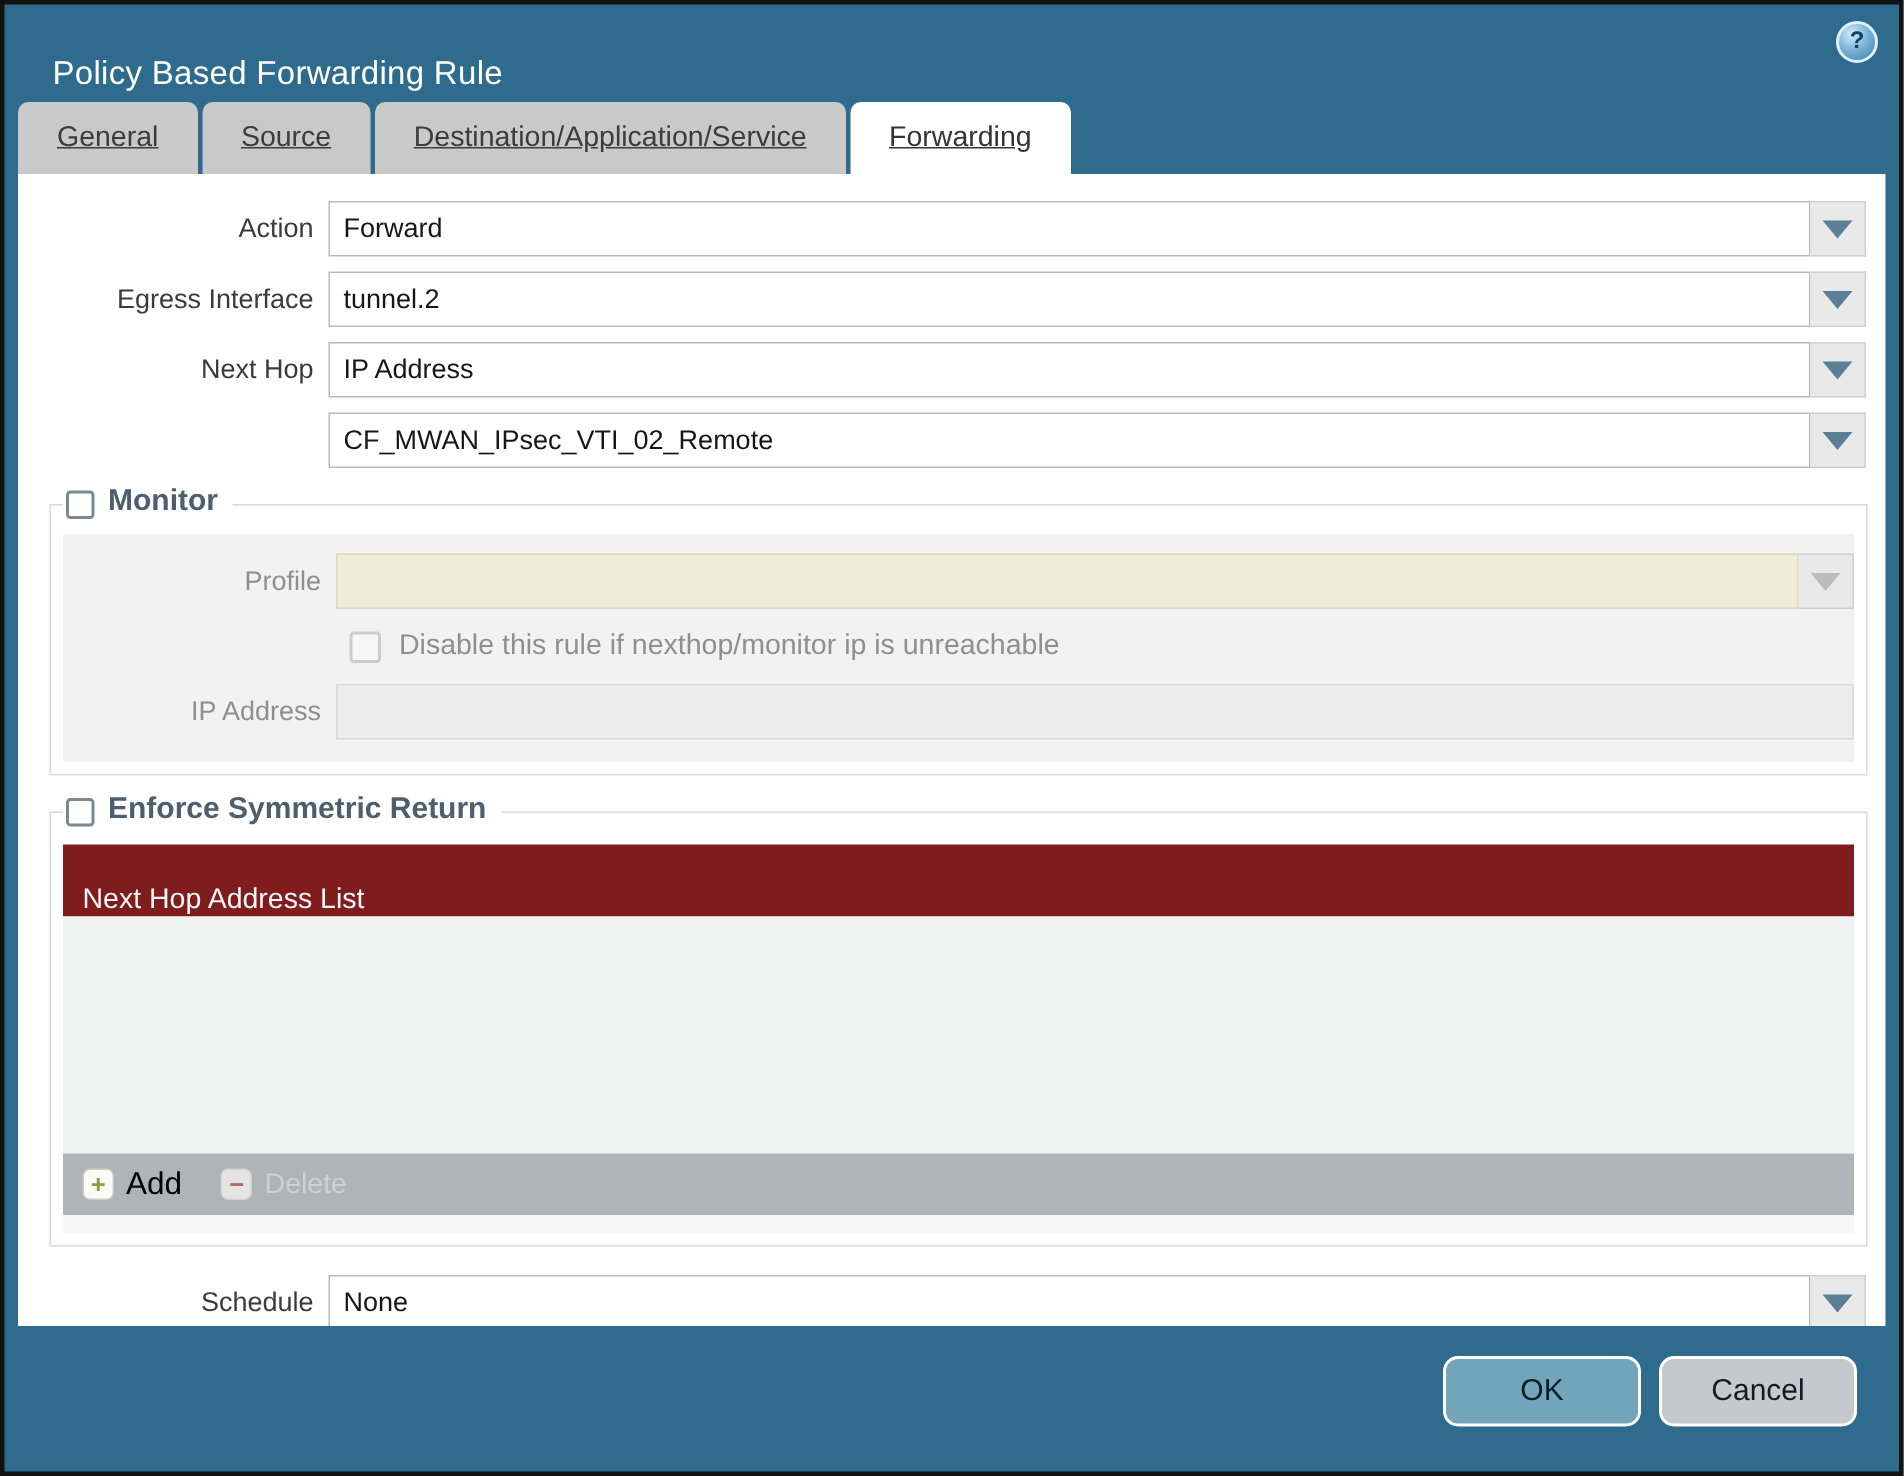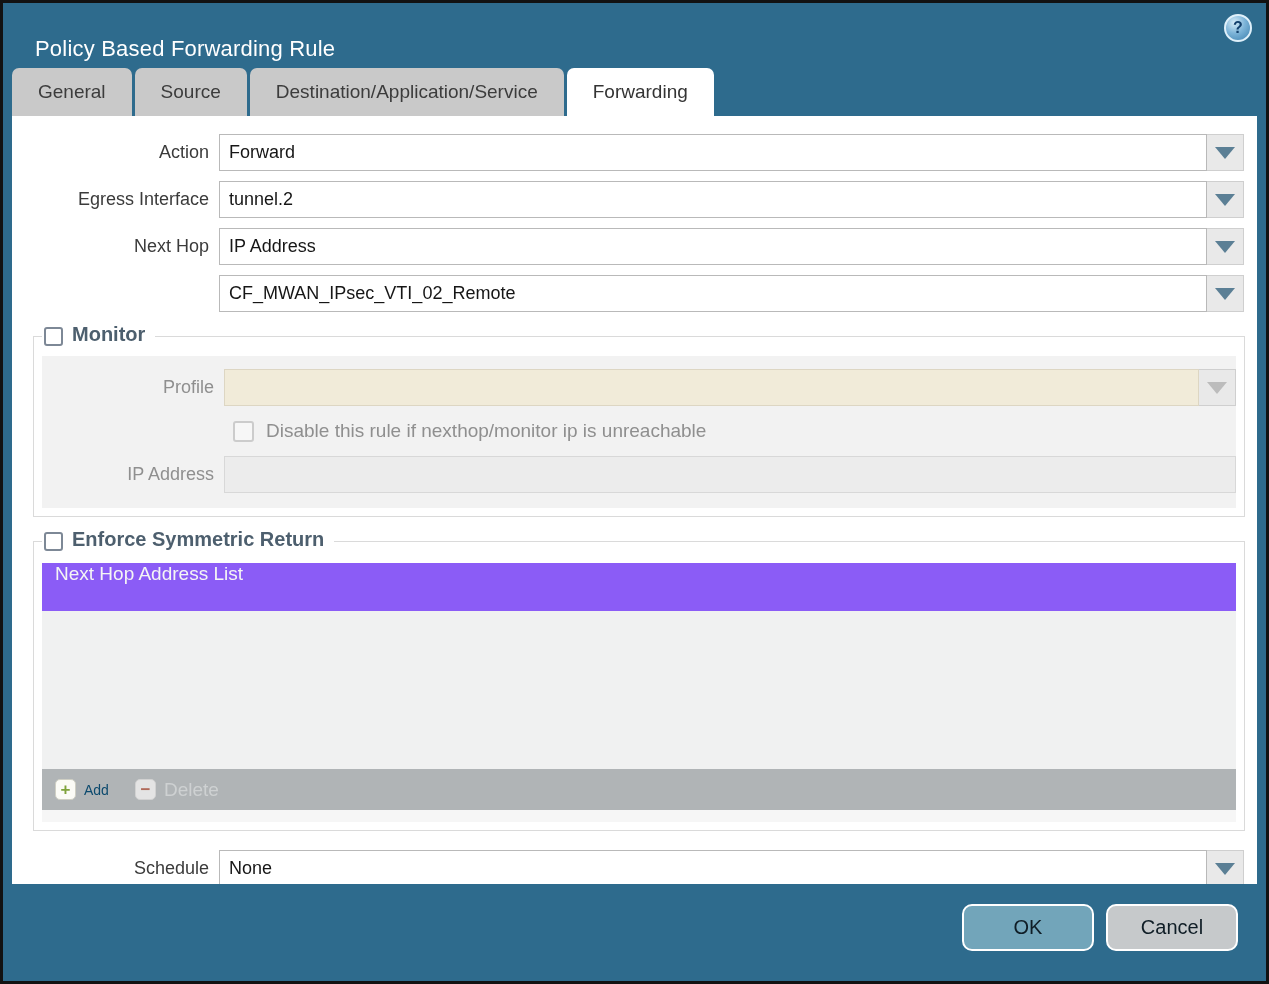--- a/index.html
+++ b/index.html
@@ -14,21 +14,21 @@
   .title { color:#ffffff; font-size:22px; font-weight:400; letter-spacing:.2px; }
   .help { position:absolute; right:14px; top:11px; width:28px; height:28px; border-radius:50%;
           background:radial-gradient(circle at 35% 28%, #d6ecf8 0%, #7db4d8 45%, #3a7fae 100%);
           border:2px solid #dff0fa; display:flex; align-items:center; justify-content:center;
           color:#123f6b; font-weight:bold; font-size:16px; cursor:pointer; }
 
   
   .tabs { height:54px; display:flex; align-items:flex-end; padding-left:9px; gap:3px; }
   .tab { height:48px; background:#c9c9c9; border-radius:7px 7px 0 0; display:flex;
          align-items:center; justify-content:center; padding:0 26px; font-size:19px;
-         color:#3c3c3c; cursor:pointer; white-space:nowrap; }
+         color:#3c3c3c; cursor:pointer; white-space:nowrap;text-decoration:underline; }
   .tab.active { background:#ffffff; color:#343434; }
 
   
   .content { background:#ffffff; margin:0 9px; height:768px; padding-top:18px; overflow:hidden; }
 
   .row { display:flex; align-items:center; margin-bottom:10px; padding-right:13px; }
   .lbl { width:207px; flex:none; text-align:right; padding-right:10px; font-size:18px; color:#3b3b3b;padding-left:41px; }
   .field { flex:1; display:flex; align-items:center; }
   .input { flex:1; height:37px; border:1px solid #b9b9b9; background:#fff; display:flex;
            align-items:center; padding:0 9px; font-size:18px; color:#161616; }
@@ -51,32 +51,32 @@
   .monitor-panel .lbl { width:182px; color:#8f8f8f; }
   .input.cream { background:#f1ebd9; border:1px solid #ddd6c3; }
   .input.gray  { background:#ececec; border:1px solid #d8d8d8; }
   .cbrow { display:flex; align-items:center; gap:12px; padding:14px 0 14px 191px; }
   .cb-disabled { width:21px; height:21px; border:2px solid #cccccc; border-radius:3px;
                  background:#f7f7f7; flex:none; }
   .cbrow .cbtext { font-size:19px; color:#8f8f8f; }
 
   
   .tbl { margin-top:2px; }
-  .tbl-head { height:48px; background:#8b5cf6; display:flex; align-items:flex-start;
+  .tbl-head { height:48px; background:#7f1d1d; display:flex; align-items:flex-end;
               padding-left:13px; color:#f4f5f5; font-size:19px; }
   .tbl-body { height:158px; background:#f0f1f1; }
   .tbl-foot { height:41px; background:#b0b4b6; display:flex; align-items:center; gap:26px;
               padding-left:13px; }
   .tbl-strip { height:12px; background:#f6f6f6; }
   .tbtn { display:flex; align-items:center; gap:8px; cursor:pointer; }
   .tbtn .ic { width:21px; height:21px; border-radius:5px; display:flex; align-items:center;
               justify-content:center; font-weight:bold; font-size:17px; line-height:1; }
   .ic.add { background:#fbfbf6; border:1px solid #cfcfc4; color:#7fa33c; }
   .ic.del { background:#e4e4e4; border:1px solid #d2d2d2; color:#b06a5a; }
-  .tbtn .t-add { font-size:14px; color:#0c4a6e; }
+  .tbtn .t-add { font-size:21px; color:#000000; }
   .tbtn .t-del { font-size:19px; color:#ced1d2; }
   .tbtn.disabled { cursor:default; }
 
   .schedule-row { margin-top:19px; }
 
   
   .bottombar { height:86px; display:flex; align-items:center; justify-content:flex-end;
                gap:12px; padding-right:28px; }
   .btn { width:132px; height:47px; border:2px solid #ffffff; border-radius:10px; font-size:20px;
          color:#0f1d26; display:flex; align-items:center; justify-content:center; cursor:pointer; }

